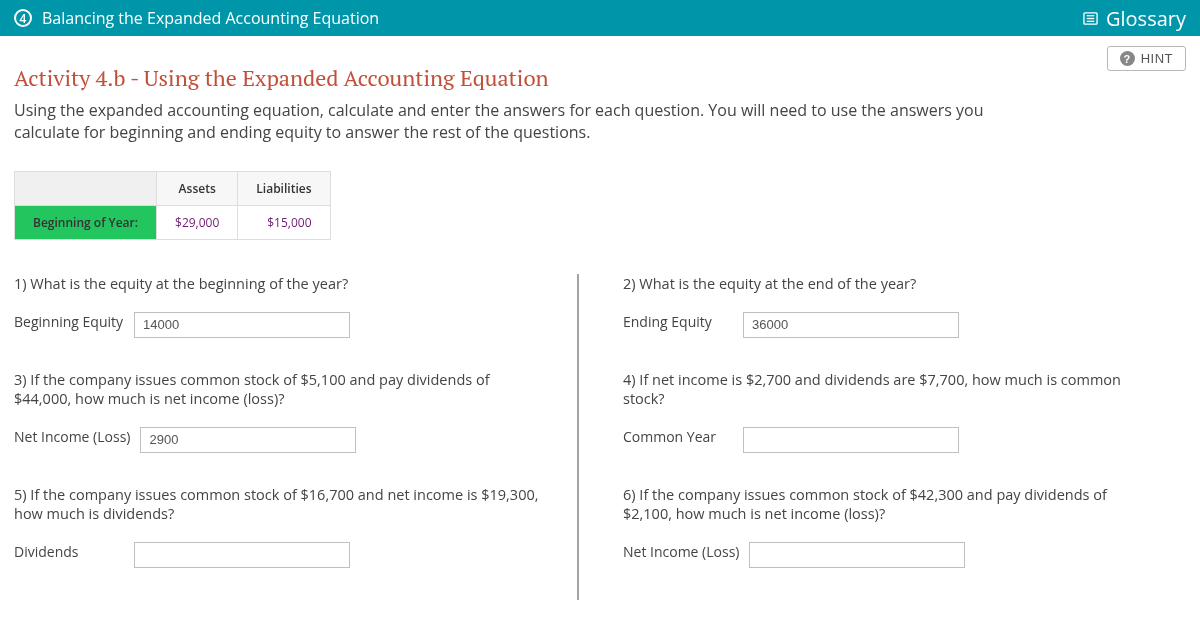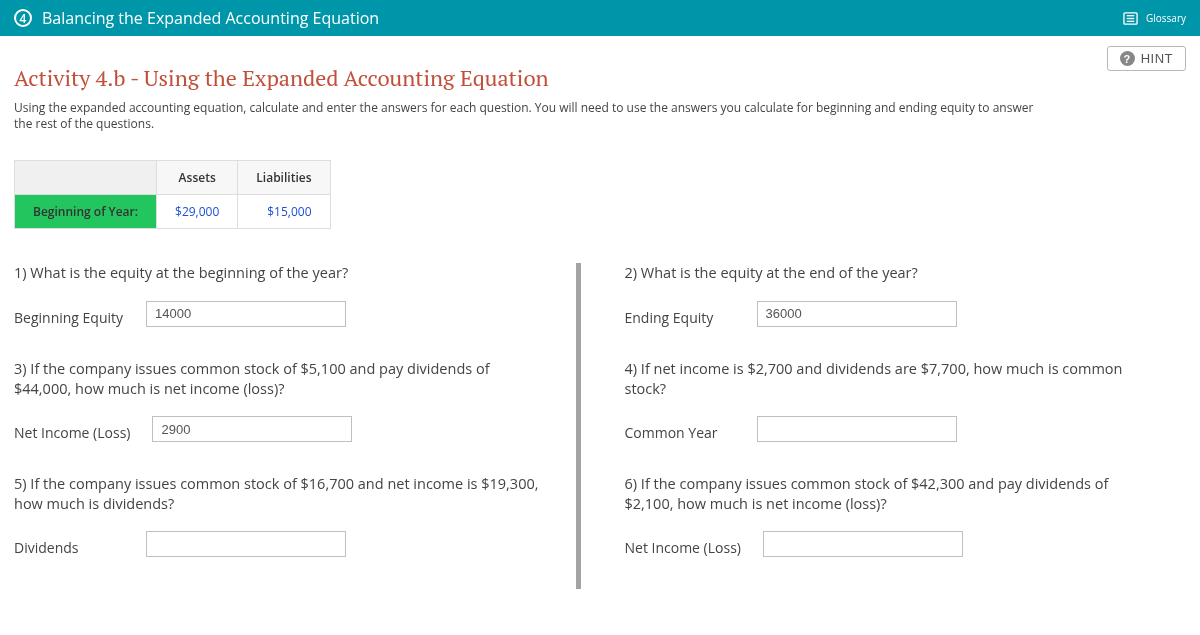--- a/index.html
+++ b/index.html
@@ -30,21 +30,21 @@
     justify-content: center;
     font-size: 12px;
     margin-right: 10px;
     font-weight: 600;
   }
   .header-title { flex: 1; }
   .glossary {
     display: flex;
     align-items: center;
     gap: 8px;
-    font-size: 10px;
+    font-size: 20px;
   }
   .glossary-icon svg { display: block; }
   .hint-row {
     display: flex;
     justify-content: flex-end;
     padding: 10px 14px 0 14px;
   }
   .hint-btn {
     border: 1px solid #b8b8b8;
     background: #fff;
@@ -73,21 +73,21 @@
     padding: 0 14px 14px 14px;
   }
   .activity-title {
     font-family: "PT Serif", Georgia, serif;
     color: #c14f3a;
     font-size: 22px;
     margin-bottom: 8px;
     margin-top: -8px;
   }
   .instructions {
-    font-size: 12px;
+    font-size: 16px;
     color: #444;
     line-height: 1.35;
     max-width: 1020px;
     margin-bottom: 28px;
   }
   table.data-tbl {
     border-collapse: collapse;
     font-size: 12px;
     margin-bottom: 34px;
   }
@@ -102,60 +102,60 @@
     color: #333;
   }
   table.data-tbl td.rowhead {
     background: #22c55e;
     font-weight: 600;
     text-align: left;
     color: #333;
   }
   table.data-tbl td.val {
     text-align: right;
-    color: #1d4ed8;
+    color: #701a75;
   }
   table.data-tbl th.corner {
     background: #f0f0f0;
   }
   .questions {
     display: flex;
     gap: 0;
   }
   .col {
     flex: 1;
     padding-right: 30px;
   }
   .col.left {
-    border-right: 5px solid #a3a3a3;
+    border-right: 2px solid #a3a3a3;
   }
   .col.right {
     padding-left: 44px;
   }
   .qblock {
     margin-bottom: 32px;
   }
   .qtext {
     font-size: 14.5px;
     color: #444;
     margin-bottom: 18px;
     line-height: 1.35;
   }
   .answer-row {
     display: flex;
-    align-items: flex-end;
-    gap: 22px;
+    align-items: flex-start;
+    gap: 10px;
     font-size: 14px;
     color: #444;
   }
   .answer-row label { min-width: 110px; }
   .answer-row input {
     border: 1px solid #bfbfbf;
     height: 26px;
-    width: 200px;
+    width: 216px;
     padding: 2px 8px;
     font-size: 13px;
     color: #555;
   }
 </style>
 </head>
 <body>
 
 <div class="header-bar">
   <div class="step-circle">4</div>

